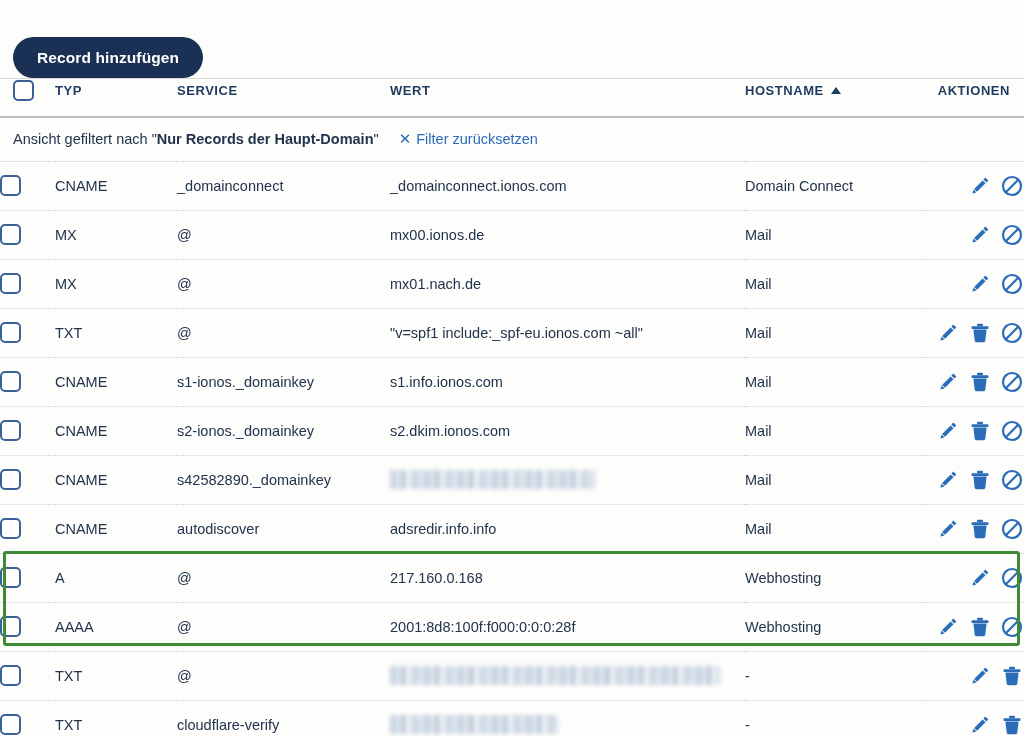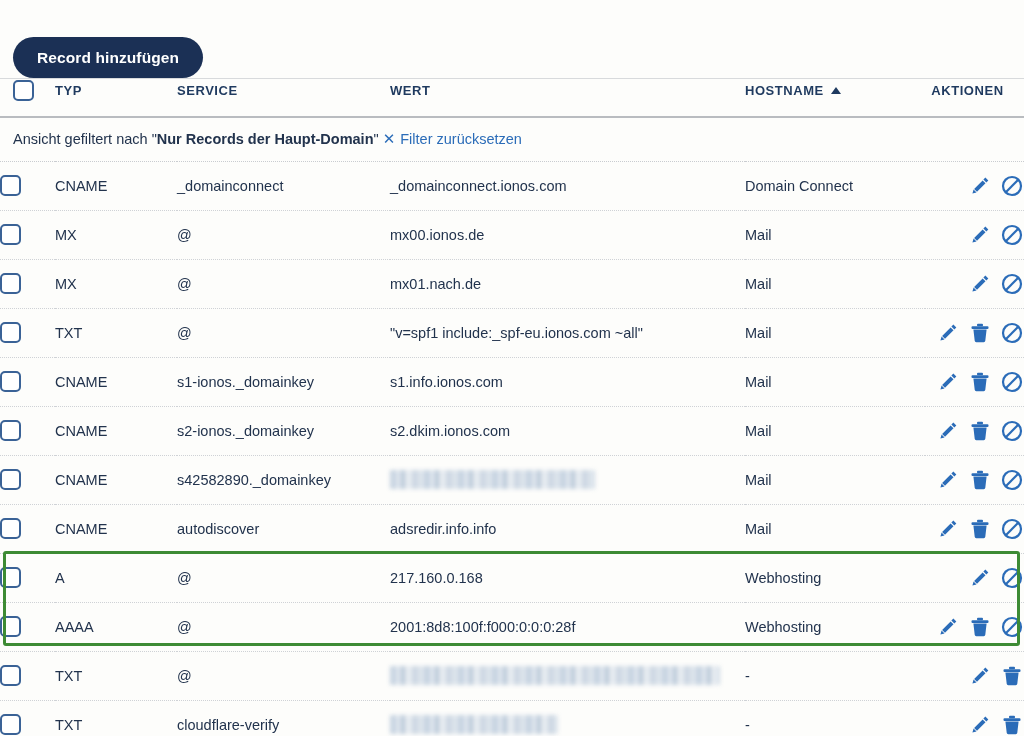--- a/index.html
+++ b/index.html
@@ -60,42 +60,42 @@
     color: #1f3a5f;
     text-align: left;
     padding: 0 0 14px 0;
     border-top: 1px solid #d8dadc;
     border-bottom: 2px solid #b9bcc0;
     vertical-align: middle;
     height: 38px;
     box-sizing: border-box;
   }
   thead th.th-check { padding-left: 13px; }
-  thead th.th-act   { text-align: center; padding-right: 14px; }
+  thead th.th-act   { text-align: right; padding-right: 14px; }
   .sort-caret {
     display: inline-block;
     margin-left: 7px;
     width: 0; height: 0;
     border-left: 5px solid transparent;
     border-right: 5px solid transparent;
     border-bottom: 7px solid #1f3a5f;
     vertical-align: 1px;
   }
 
   
   tr.filter-row td {
     border-bottom: 1px dotted #c9ccd0;
     padding: 12px 0 13px 13px;
     font-size: 14.5px;
     color: #22334d;
   }
   .filter-strong { font-weight: 700; margin-top: 24px; }
   .filter-reset {
     color: #2b6cb8;
-    margin-left: 4px;
+    margin-left: 20px;
     cursor: pointer;
     white-space: nowrap;
   }
   .filter-reset .x {
     font-size: 15px;
     margin-right: 5px;
     vertical-align: 0px;
     display: inline-block;
   }
 

